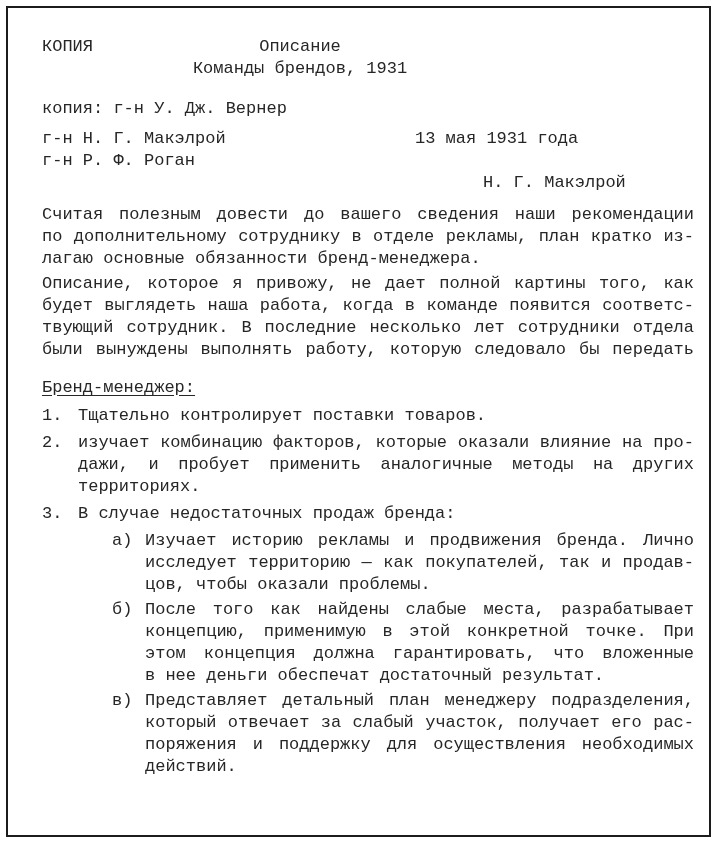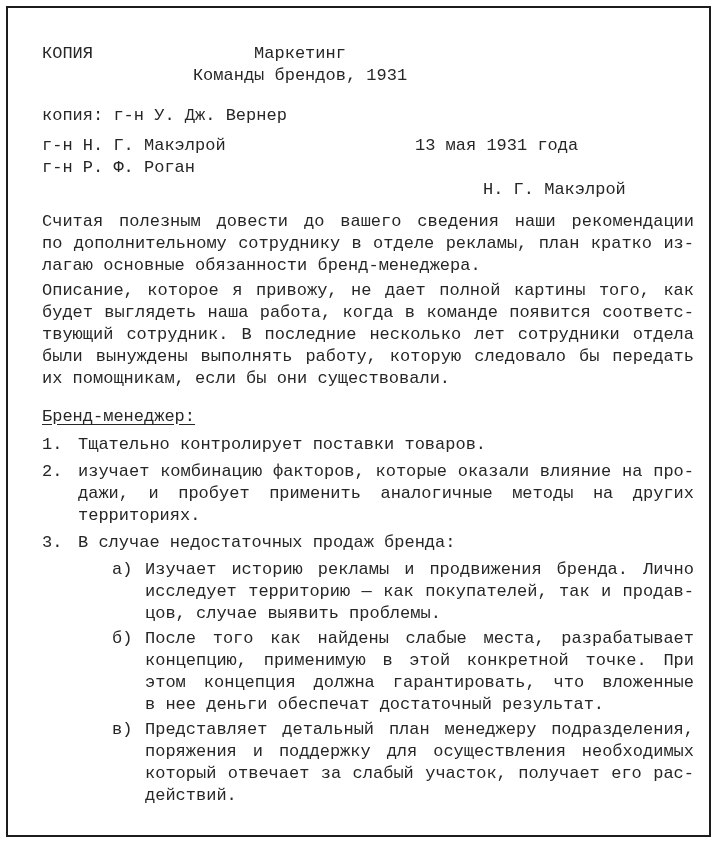--- a/index.html
+++ b/index.html
@@ -18,21 +18,21 @@
     line-height: 22px;
     color: #262626;
   }
   .doc-frame {
     position: absolute;
     left: 6px;
     top: 6px;
     right: 7px;
     bottom: 10px;
     border: 2px solid #1c1c1c;
-    padding: 35px 15px 0 34px;
+    padding: 28px 15px 0 34px;
     box-sizing: border-box;
     overflow: hidden;
   }
   
   .hdr-top { position: relative; margin-bottom: 18px; }
   .copy-stamp { position: absolute; left: 0; top: 0; white-space: nowrap; }
   .doc-title { width: 516px; text-align: center; }
   .cc-line { margin-bottom: 8px; }
   .recipients { position: relative; }
   .date { position: absolute; left: 373px; top: 0; white-space: nowrap; }
@@ -53,21 +53,21 @@
 </style>
 </head>
 <body>
 
 <div class="page">
   <div class="doc-frame">
 
     <div class="hdr-top">
       <span class="copy-stamp">КОПИЯ</span>
       <div class="doc-title">
-        <div>Маркетинг</div>
+        <div>Описание</div>
         <div>Команды брендов, 1931</div>
       </div>
     </div>
 
     <div class="cc-line">копия: г-н У. Дж. Вернер</div>
 
     <div class="recipients">
       <div>г-н Н. Г. Макэлрой</div>
       <span class="date">13 мая 1931 года</span>
       <div>г-н Р. Ф. Роган</div>
@@ -79,21 +79,20 @@
       <div class="jl">Считая полезным довести до вашего сведения наши рекомендации</div>
       <div class="jl">по дополнительному сотруднику в отделе рекламы, план кратко из-</div>
       <div class="ll">лагаю основные обязанности бренд-менеджера.</div>
     </div>
 
     <div class="para">
       <div class="jl">Описание, которое я привожу, не дает полной картины того, как</div>
       <div class="jl">будет выглядеть наша работа, когда в команде появится соответс-</div>
       <div class="jl">твующий сотрудник. В последние несколько лет сотрудники отдела</div>
       <div class="jl">были вынуждены выполнять работу, которую следовало бы передать</div>
-      <div class="ll">их помощникам, если бы они существовали.</div>
     </div>
 
     <div class="heading">
       <span>Бренд-менеджер:</span>
     </div>
 
     <div class="num-item">
       <span class="num-marker">1.</span>
       <div class="item-text">
         <div class="ll">Тщательно контролирует поставки товаров.</div>
@@ -114,38 +113,38 @@
       <div class="item-text">
         <div class="ll">В случае недостаточных продаж бренда:</div>
       </div>
     </div>
 
     <div class="sub-item">
       <span class="sub-marker">а)</span>
       <div class="item-text">
         <div class="jl">Изучает историю рекламы и продвижения бренда. Лично</div>
         <div class="jl">исследует территорию — как покупателей, так и продав-</div>
-        <div class="ll">цов, случае выявить проблемы.</div>
+        <div class="ll">цов, чтобы оказали проблемы.</div>
       </div>
     </div>
 
     <div class="sub-item">
       <span class="sub-marker">б)</span>
       <div class="item-text">
         <div class="jl">После того как найдены слабые места, разрабатывает</div>
         <div class="jl">концепцию, применимую в этой конкретной точке. При</div>
         <div class="jl">этом концепция должна гарантировать, что вложенные</div>
         <div class="ll">в нее деньги обеспечат достаточный результат.</div>
       </div>
     </div>
 
     <div class="sub-item">
       <span class="sub-marker">в)</span>
       <div class="item-text">
         <div class="jl">Представляет детальный план менеджеру подразделения,</div>
+        <div class="jl">который отвечает за слабый участок, получает его рас-</div>
         <div class="jl">поряжения и поддержку для осуществления необходимых</div>
-        <div class="jl">который отвечает за слабый участок, получает его рас-</div>
         <div class="ll">действий.</div>
       </div>
     </div>
 
   </div>
 </div>
 
 </body></html>

